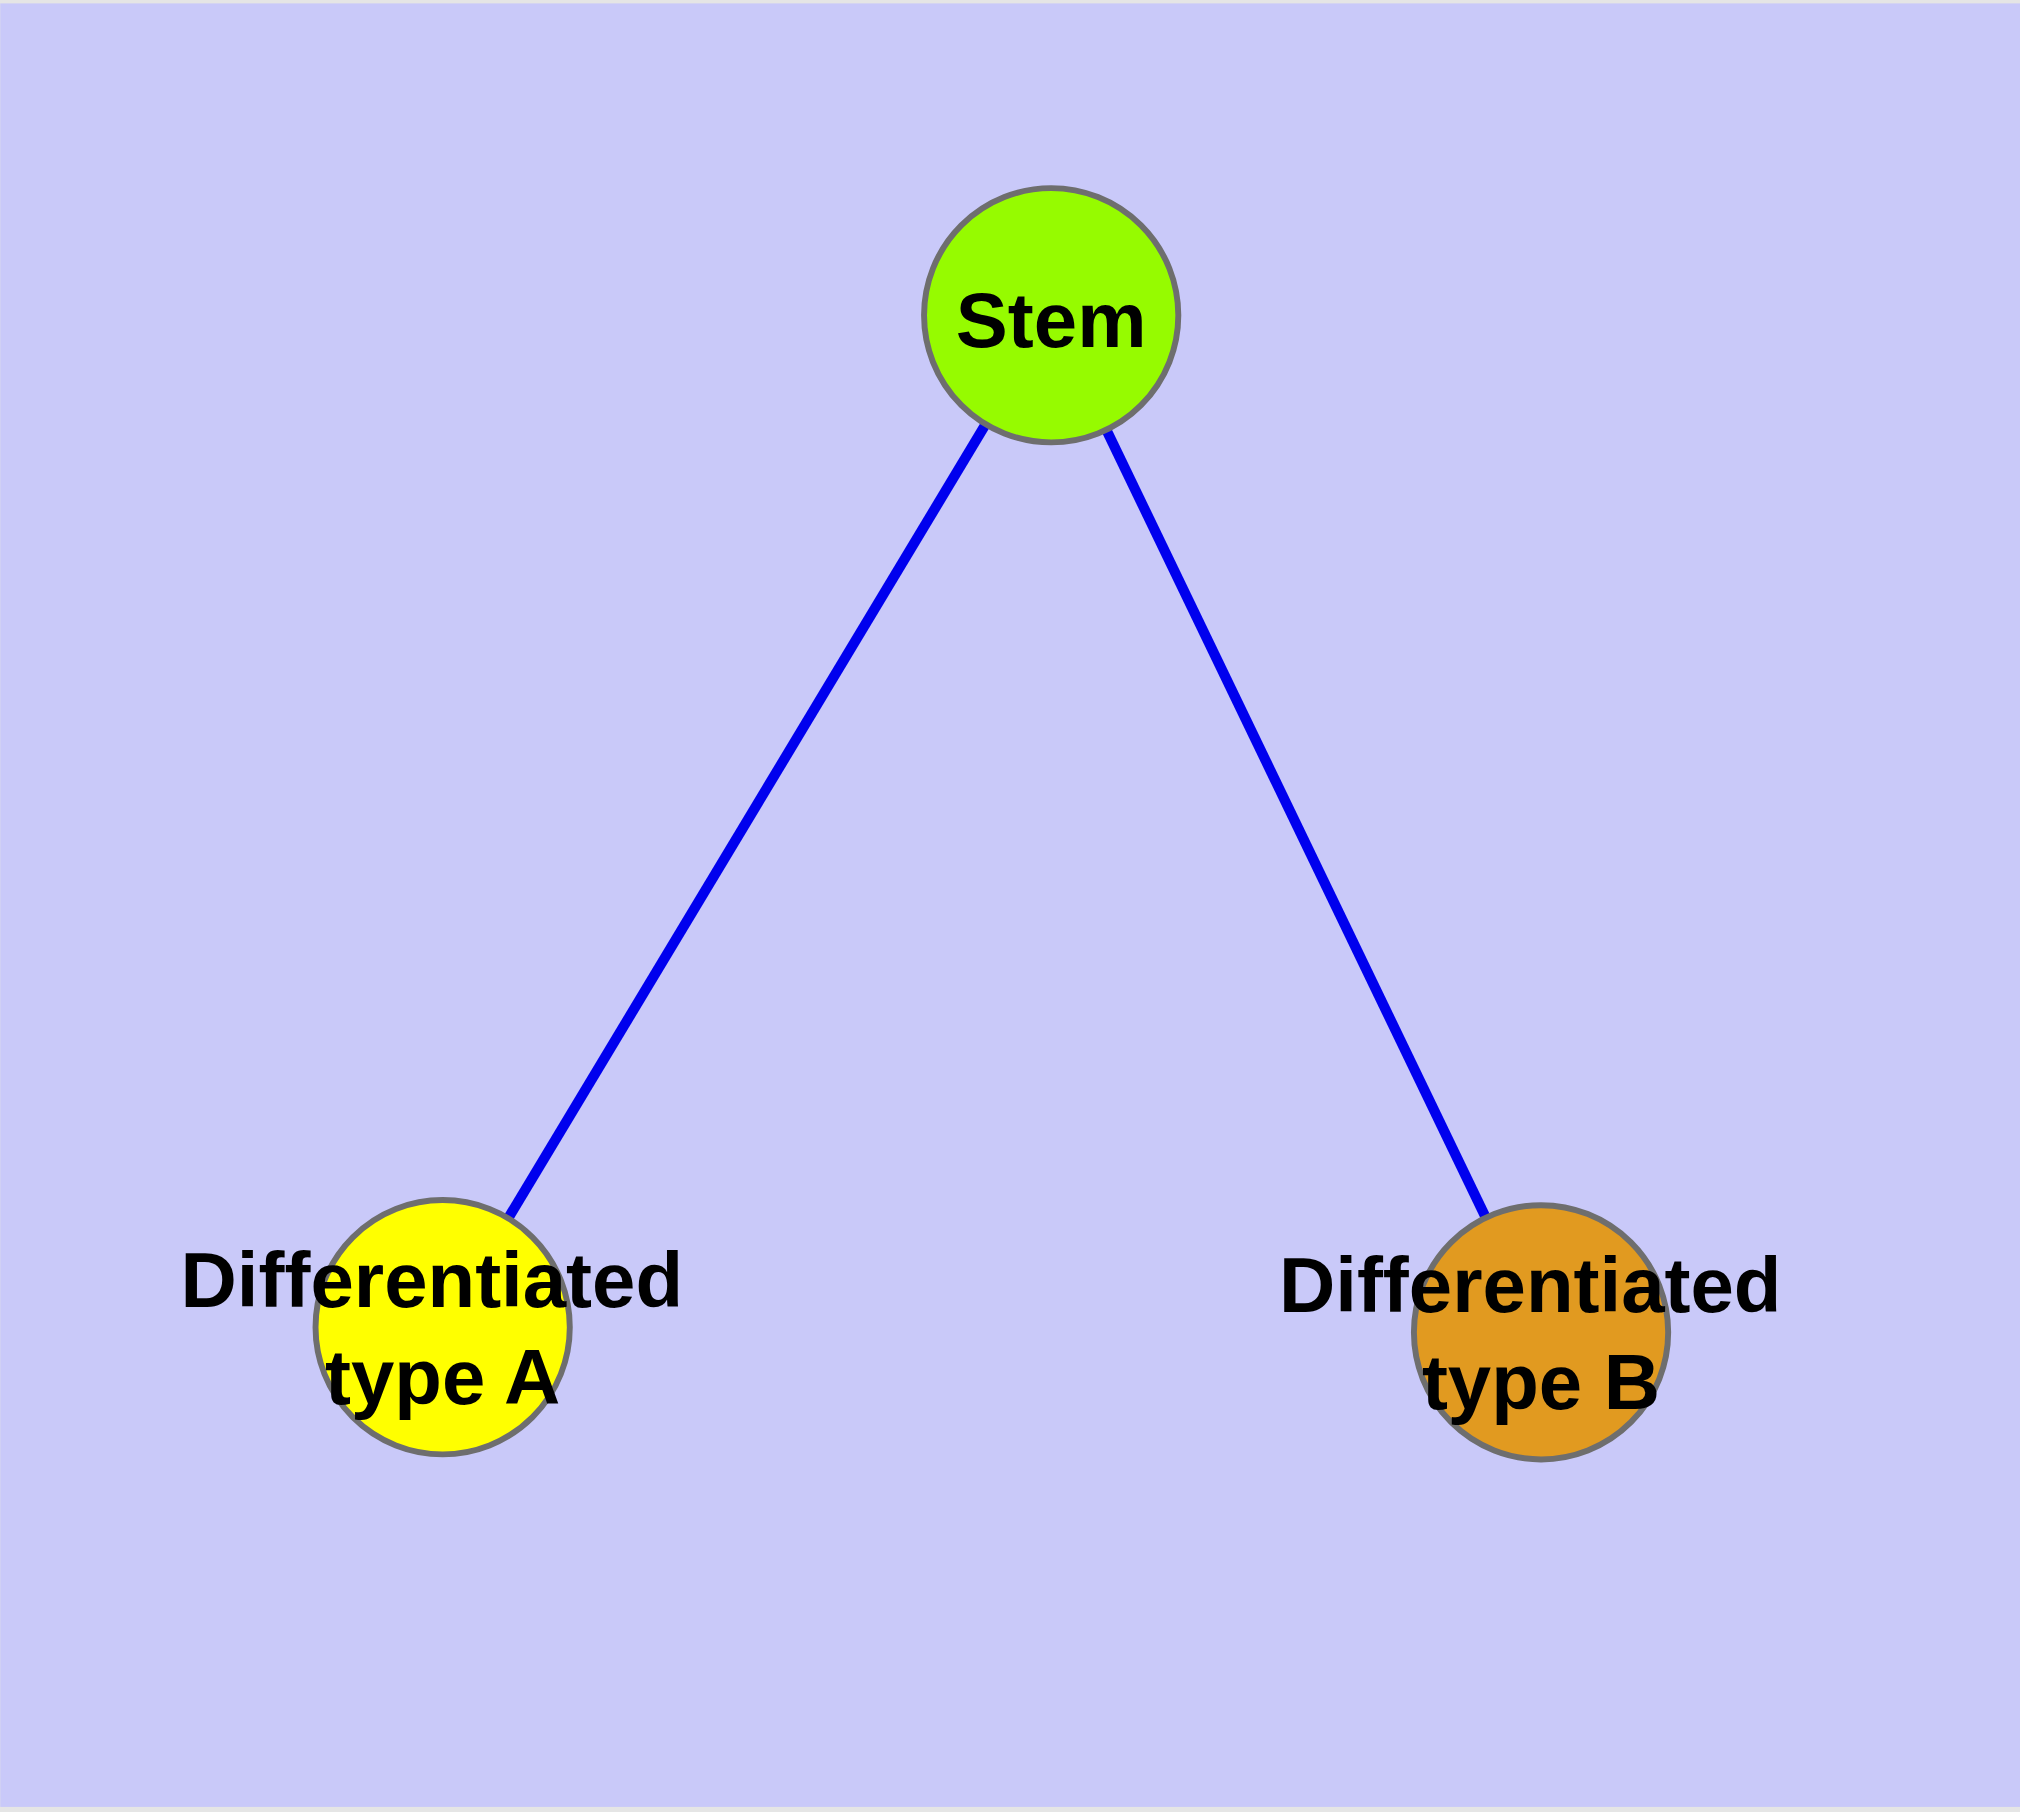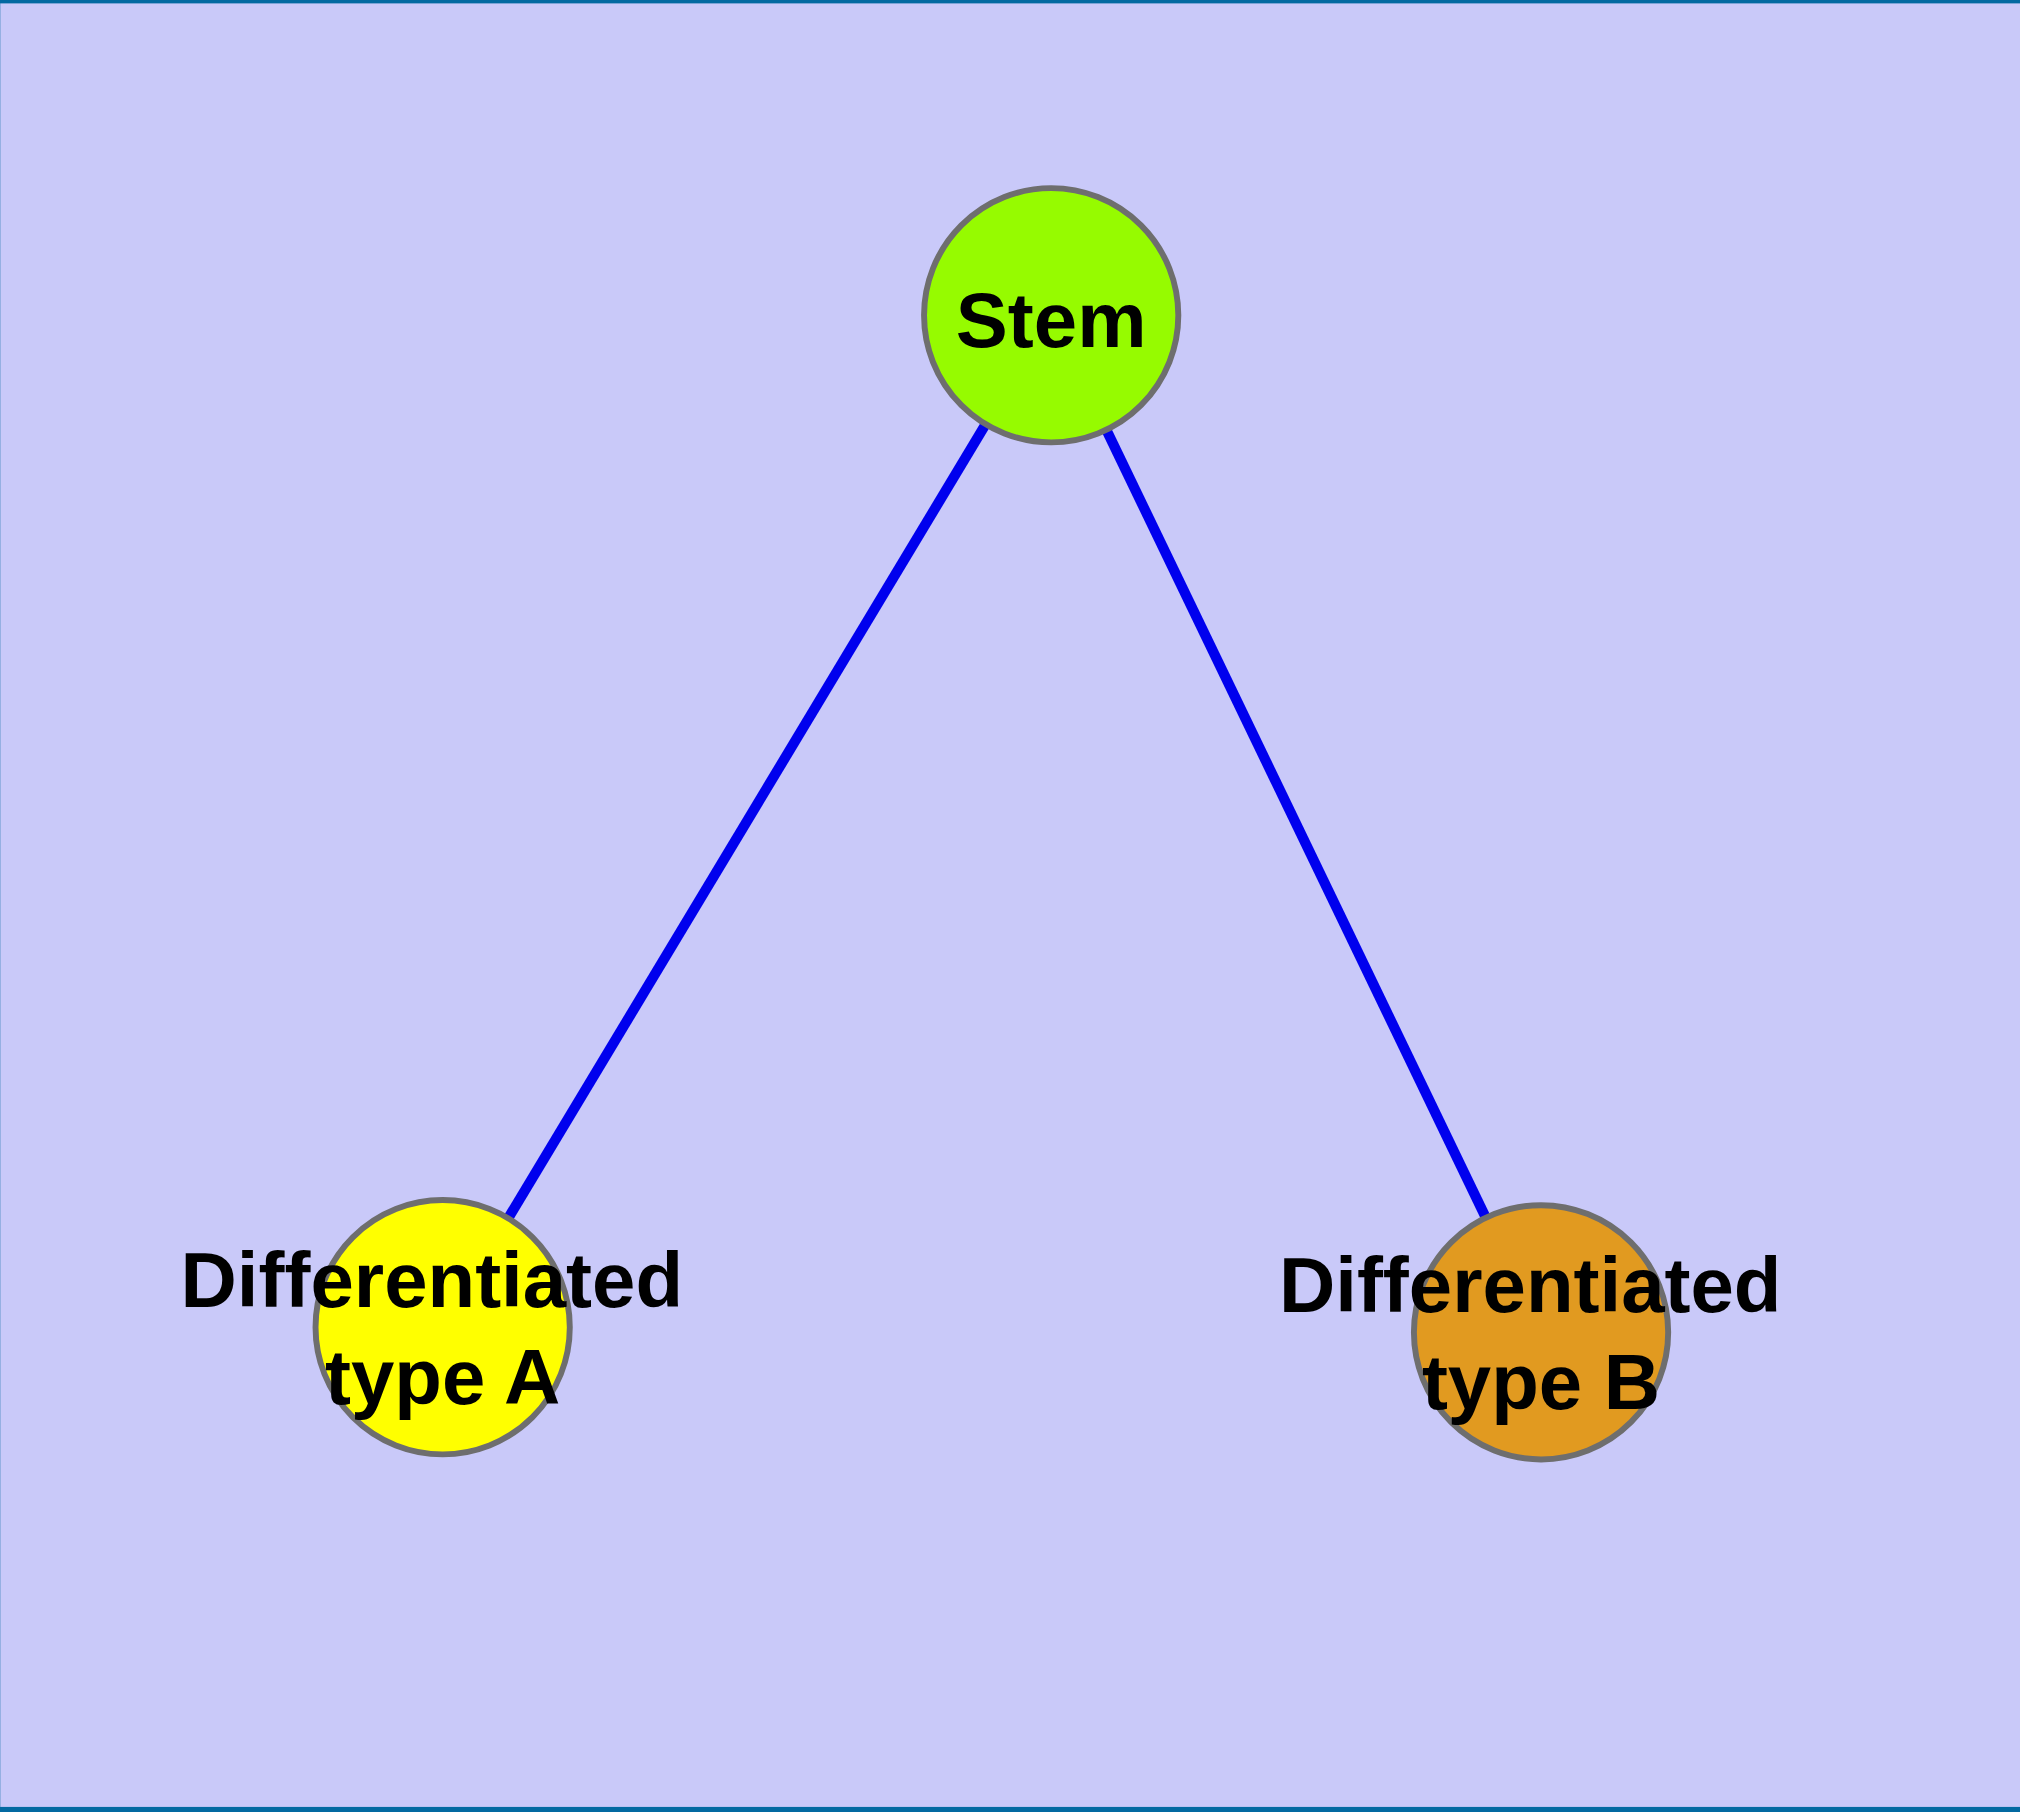--- a/index.html
+++ b/index.html
@@ -4,21 +4,21 @@
 <style>
   html, body {
     margin: 0;
     padding: 0;
     background: #FFFFFF;
   }
   .stage {
     position: relative;
     width: 2021px;
     height: 1812px;
-    background: #0369a1;
+    background: #e5e5e5;
     overflow: hidden;
   }
   svg.diagram {
     display: block;
     width: 2021px;
     height: 1812px;
   }
   .node-circle {
     stroke-width: 7px;
   }

